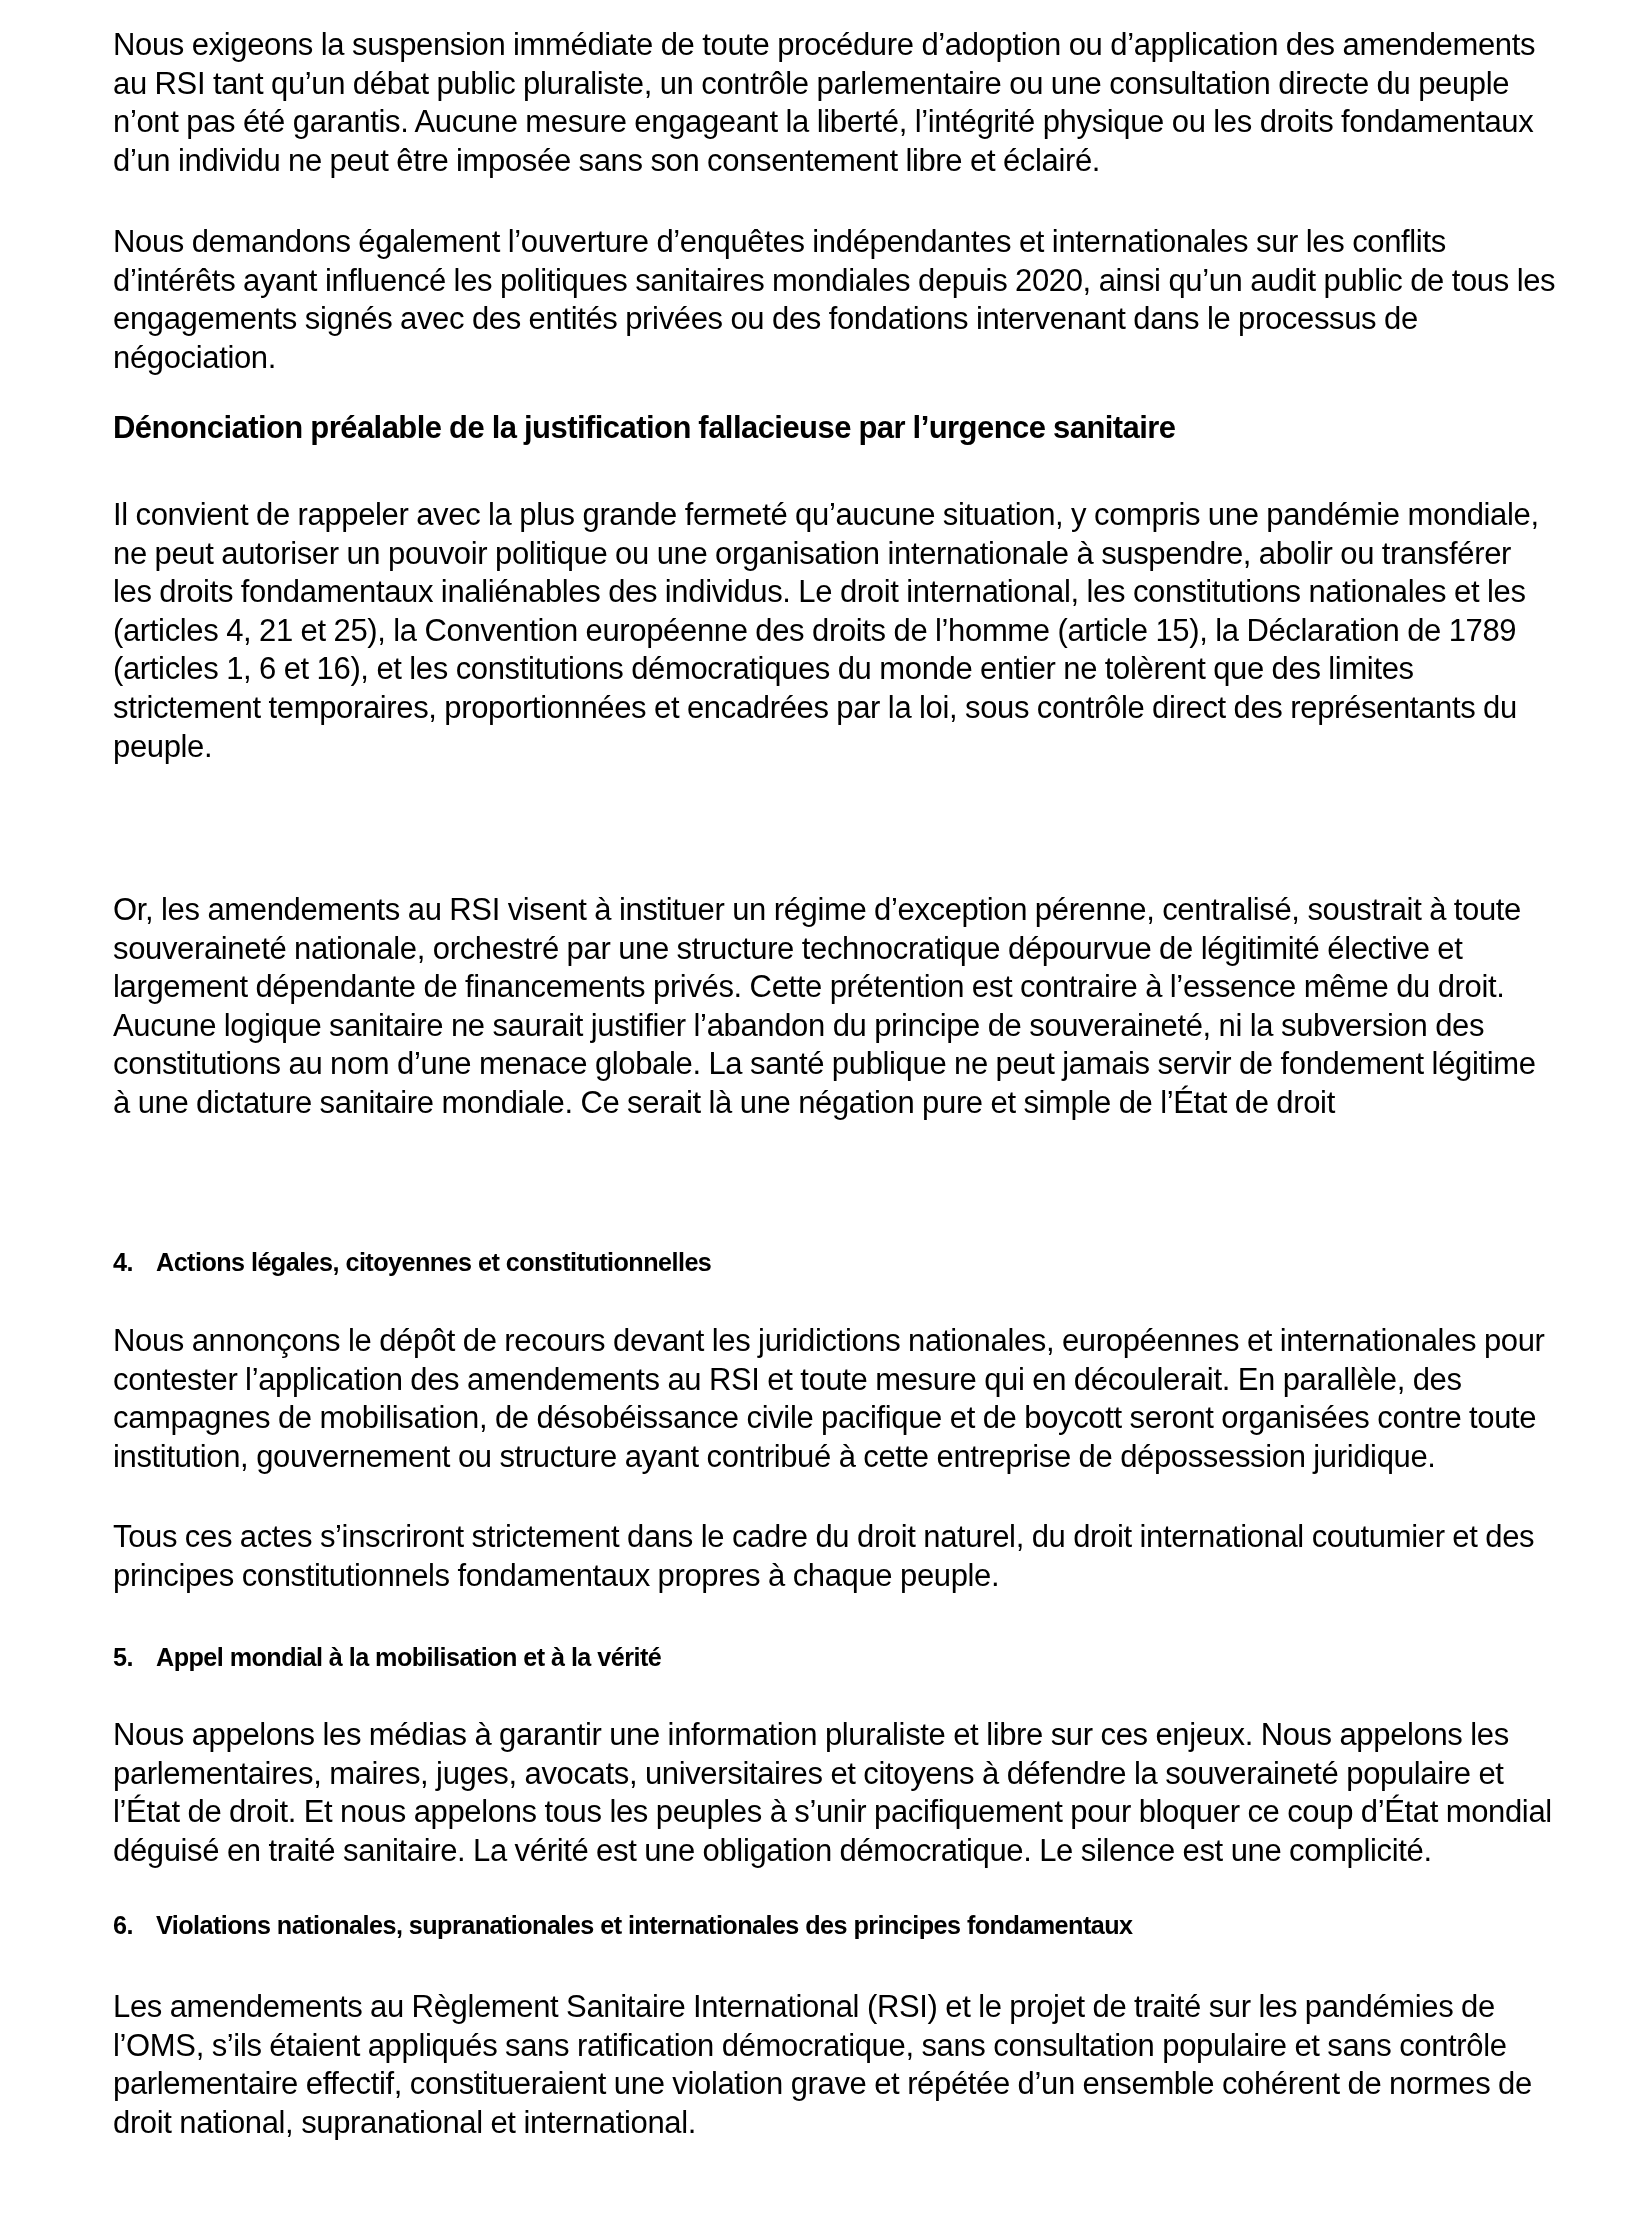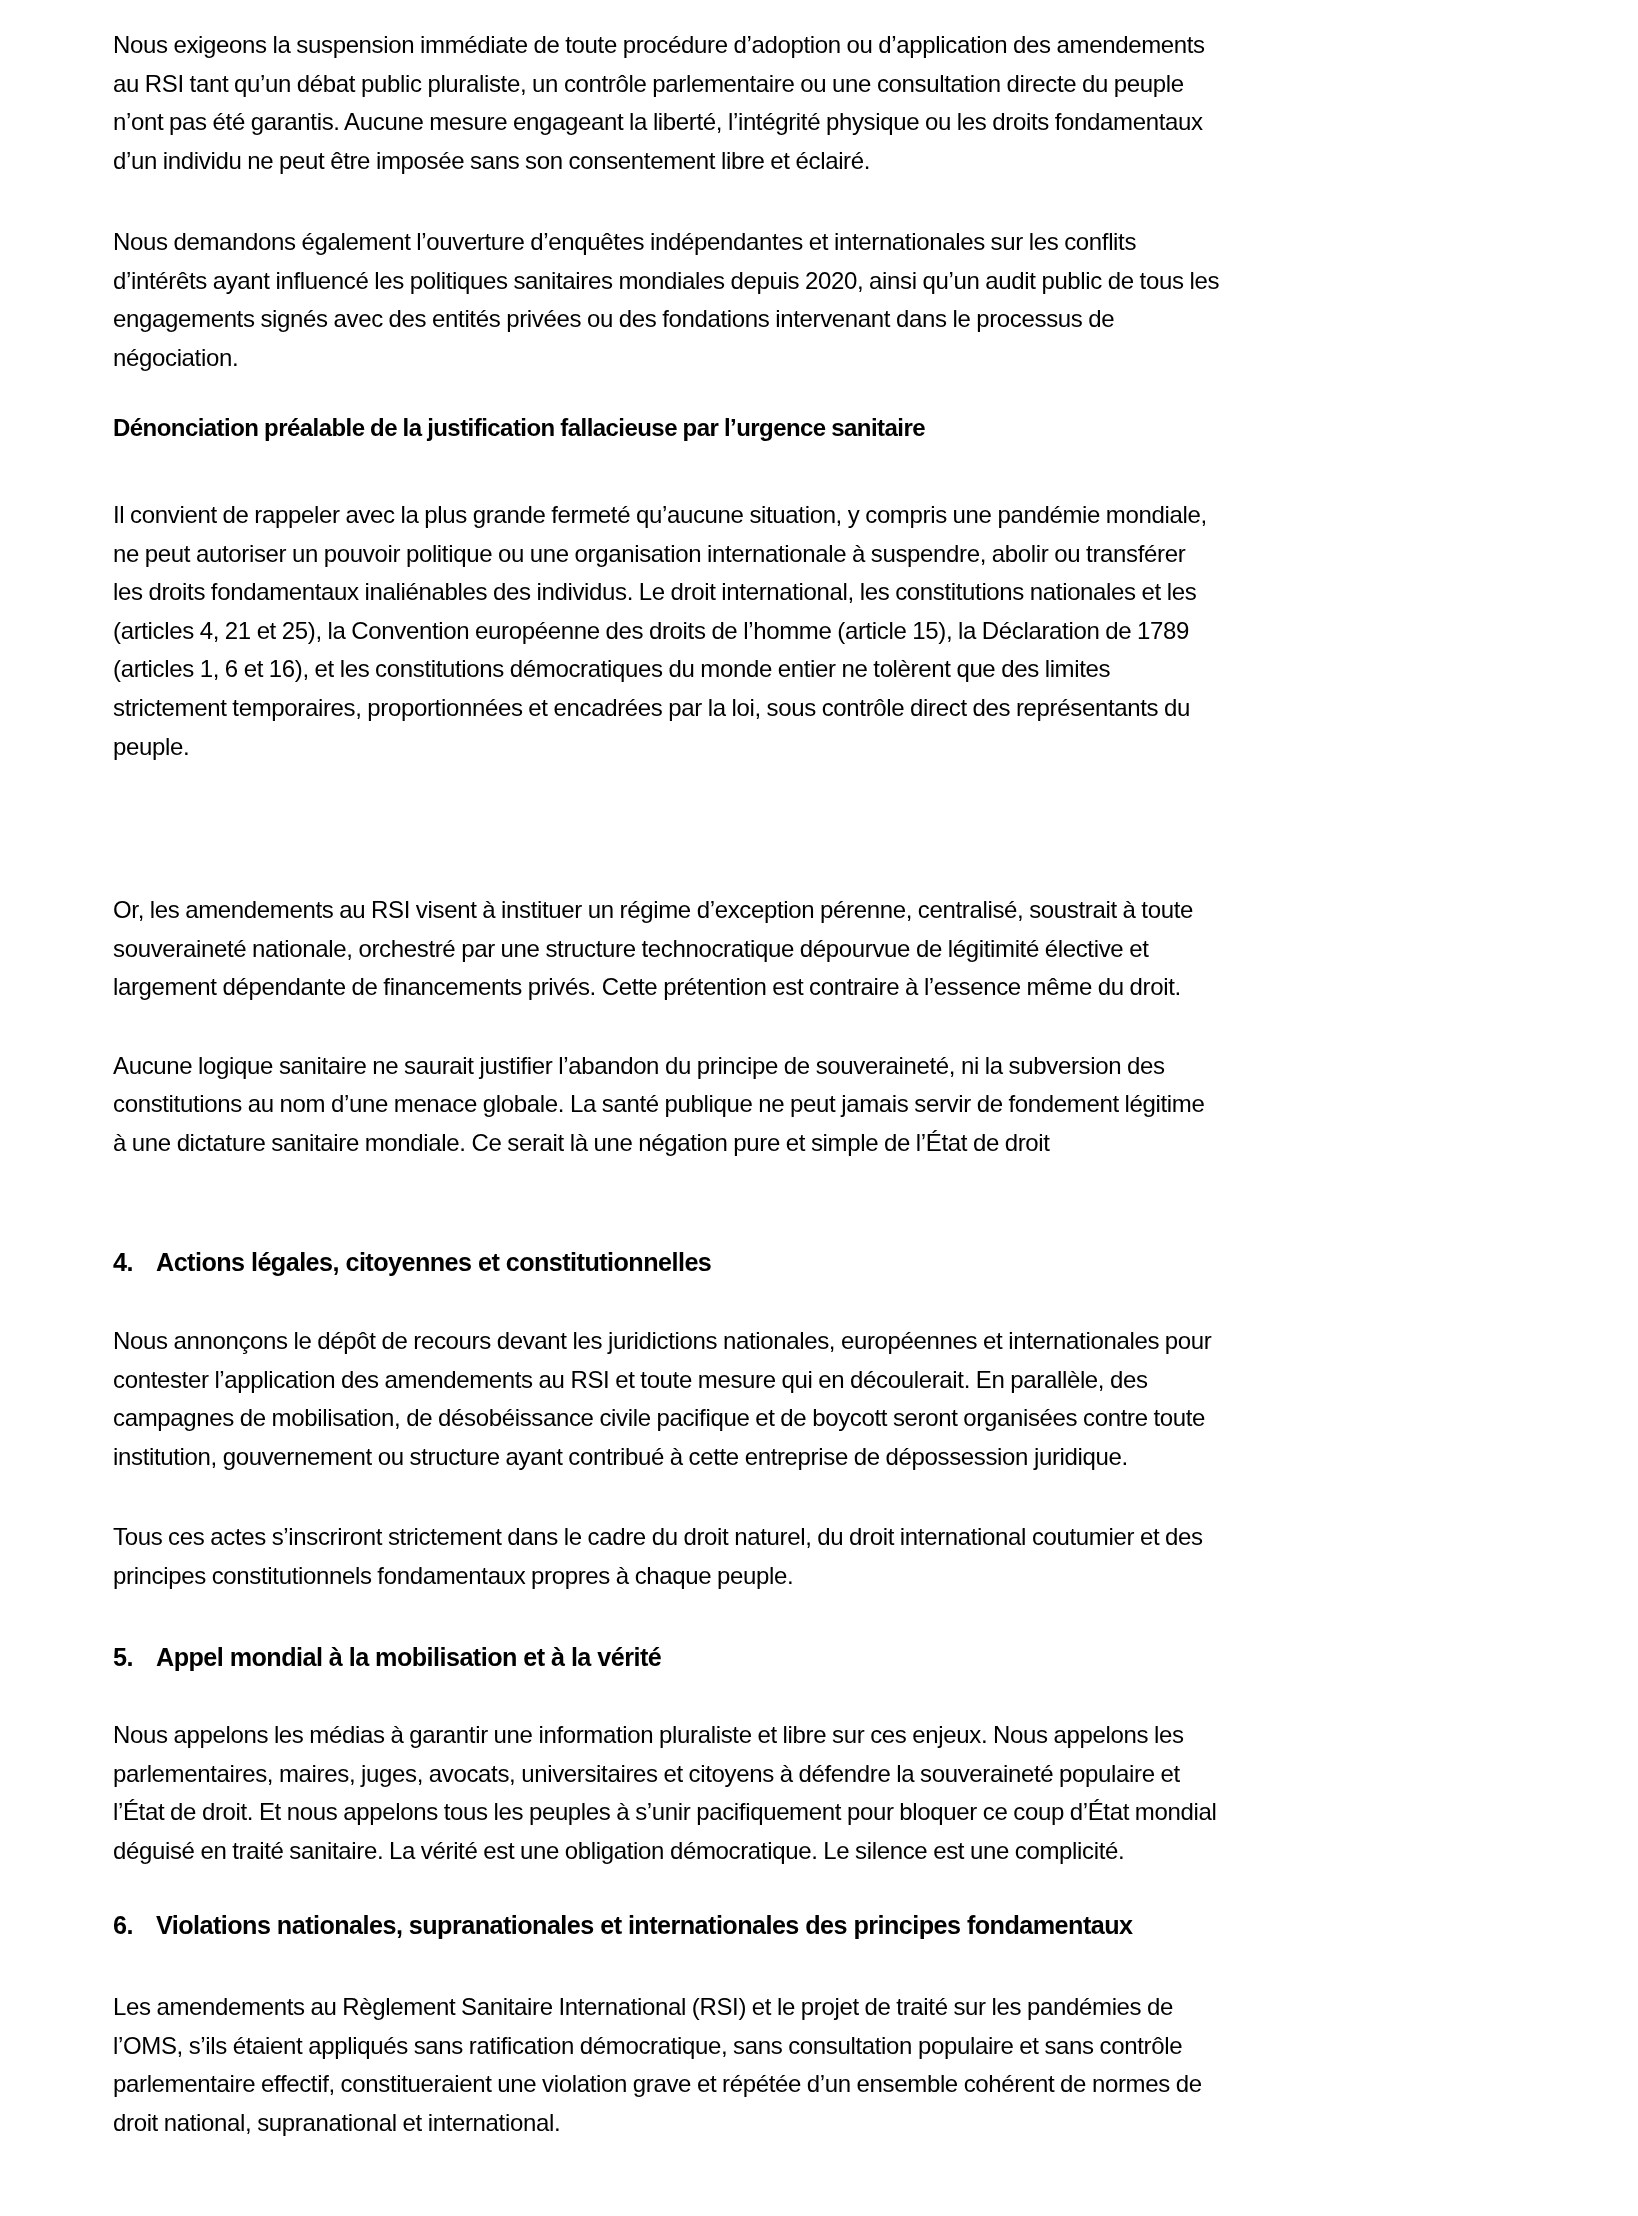--- a/index.html
+++ b/index.html
@@ -23,21 +23,21 @@
   }
   .block {
     position: absolute;
     left: 0;
     width: 1420px;
   }
   .line {
     display: block;
     height: 38.6px;
     line-height: 38.6px;
-    font-size: 24px;
+    font-size: 31px;
     white-space: nowrap;
     letter-spacing: -0.35px;
     word-spacing: -0.5px;
   }
   .heading .line {
     font-weight: bold;
     letter-spacing: -0.55px;
   }
   .num-heading {
     position: absolute;
@@ -91,21 +91,21 @@
     <span class="line" style="display: block;">(articles 4, 21 et 25), la Convention européenne des droits de l’homme (article 15), la Déclaration de 1789</span>
     <span class="line" style="display: block;">(articles 1, 6 et 16), et les constitutions démocratiques du monde entier ne tolèrent que des limites</span>
     <span class="line" style="display: block;">strictement temporaires, proportionnées et encadrées par la loi, sous contrôle direct des représentants du</span>
     <span class="line" style="display: block;">peuple.</span>
   </div>
 
   <div class="block" style="top:891px">
     <span class="line" style="display: block;">Or, les amendements au RSI visent à instituer un régime d’exception pérenne, centralisé, soustrait à toute</span>
     <span class="line" style="display: block;">souveraineté nationale, orchestré par une structure technocratique dépourvue de légitimité élective et</span>
     <span class="line" style="display: block;">largement dépendante de financements privés. Cette prétention est contraire à l’essence même du droit.</span>
-    <span class="line" style="display: block; margin-top: 40px;">Aucune logique sanitaire ne saurait justifier l’abandon du principe de souveraineté, ni la subversion des</span>
+    <span class="line" style="display: block;">Aucune logique sanitaire ne saurait justifier l’abandon du principe de souveraineté, ni la subversion des</span>
     <span class="line" style="display: block;">constitutions au nom d’une menace globale. La santé publique ne peut jamais servir de fondement légitime</span>
     <span class="line" style="display: block;">à une dictature sanitaire mondiale. Ce serait là une négation pure et simple de l’État de droit</span>
   </div>
 
   <div class="num-heading" style="top:1243px">
     <span class="num">4.</span>
     <span class="txt" style="display: inline-block;">Actions légales, citoyennes et constitutionnelles</span>
   </div>
 
   <div class="block" style="top:1322px">

